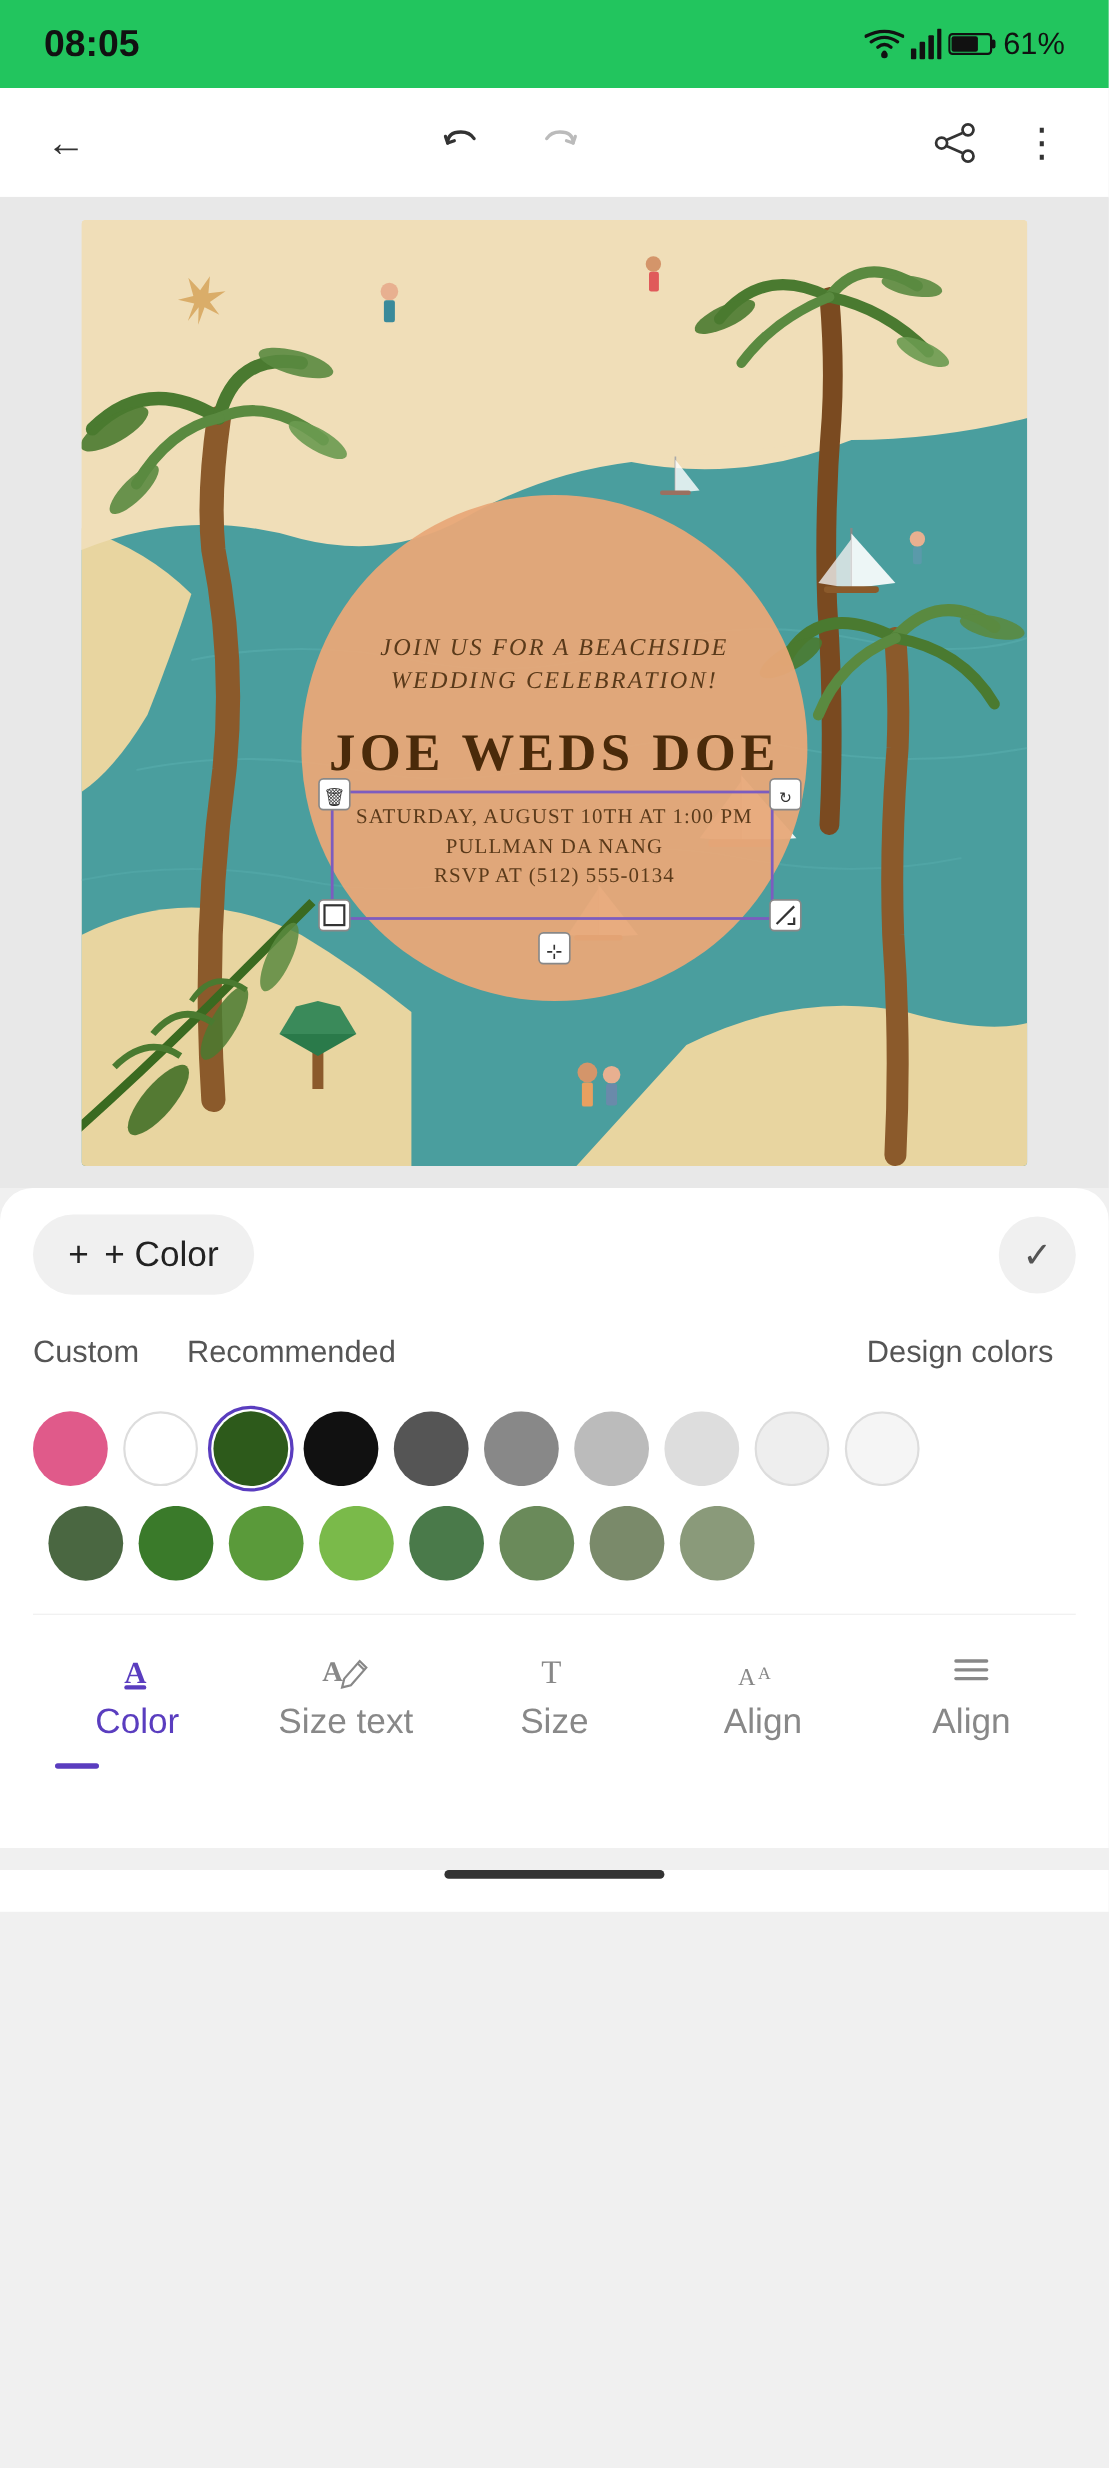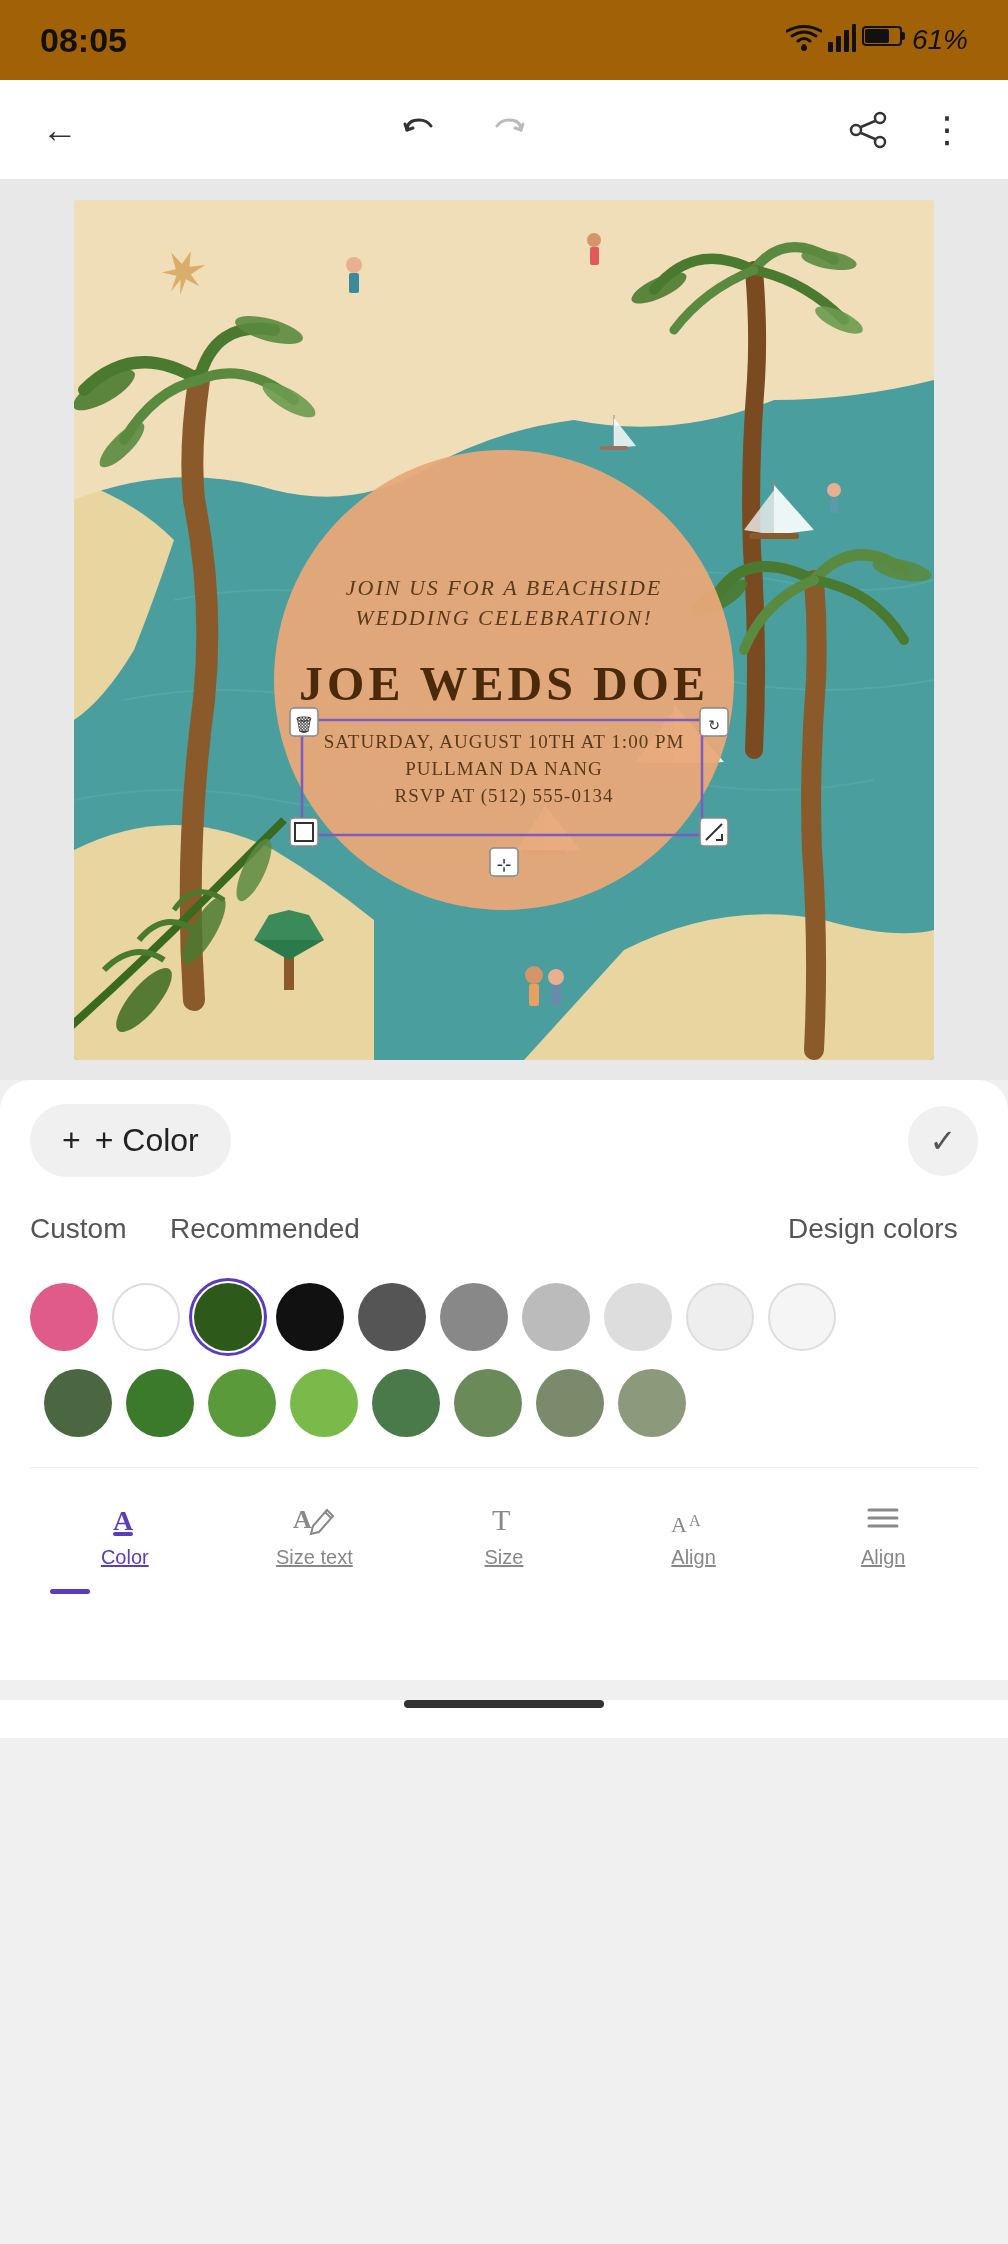--- a/index.html
+++ b/index.html
@@ -9,35 +9,35 @@
       min-height: 2244px;
       background: #f0f0f0;
       font-family: -apple-system, BlinkMacSystemFont, 'Segoe UI', sans-serif;
       overflow-x: hidden;
     }
 
     
     .status-bar {
       width: 100%;
       height: 80px;
-      background: #a16207;
+      background: #22c55e;
       display: flex;
       align-items: center;
       justify-content: space-between;
       padding: 0 40px;
     }
     .status-time {
       font-size: 34px;
       font-weight: 600;
       color: #111;
     }
     .status-icons {
       display: flex;
+      align-items: center;
       gap: 6px;
-      font-style: italic;
     }
     .battery-text {
       font-size: 28px;
       color: #111;
     }
 
     
     .toolbar {
       width: 100%;
       height: 100px;
@@ -183,23 +183,22 @@
     .nav-item {
       flex: 1;
       display: flex;
       flex-direction: column;
       align-items: center;
       gap: 8px;
       cursor: pointer;
       padding: 10px 0;
     }
     .nav-label {
-      font-size: 20px;
+      font-size: 32px;
       color: #888;
-      text-decoration: underline;
     }
     .nav-label.active { color: #5a3dbf; }
 
     
     .active-indicator {
       width: 40px;
       height: 5px;
       background: #5a3dbf;
       border-radius: 3px;
       margin: 10px auto 0;

